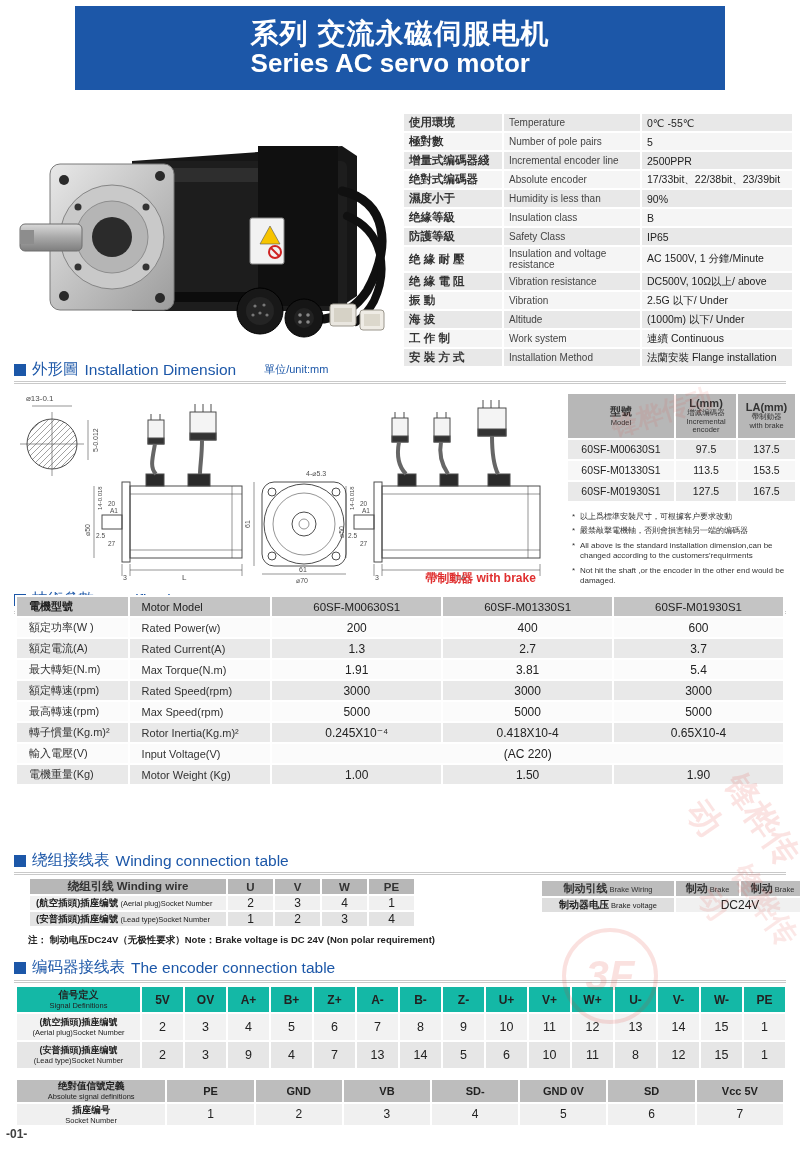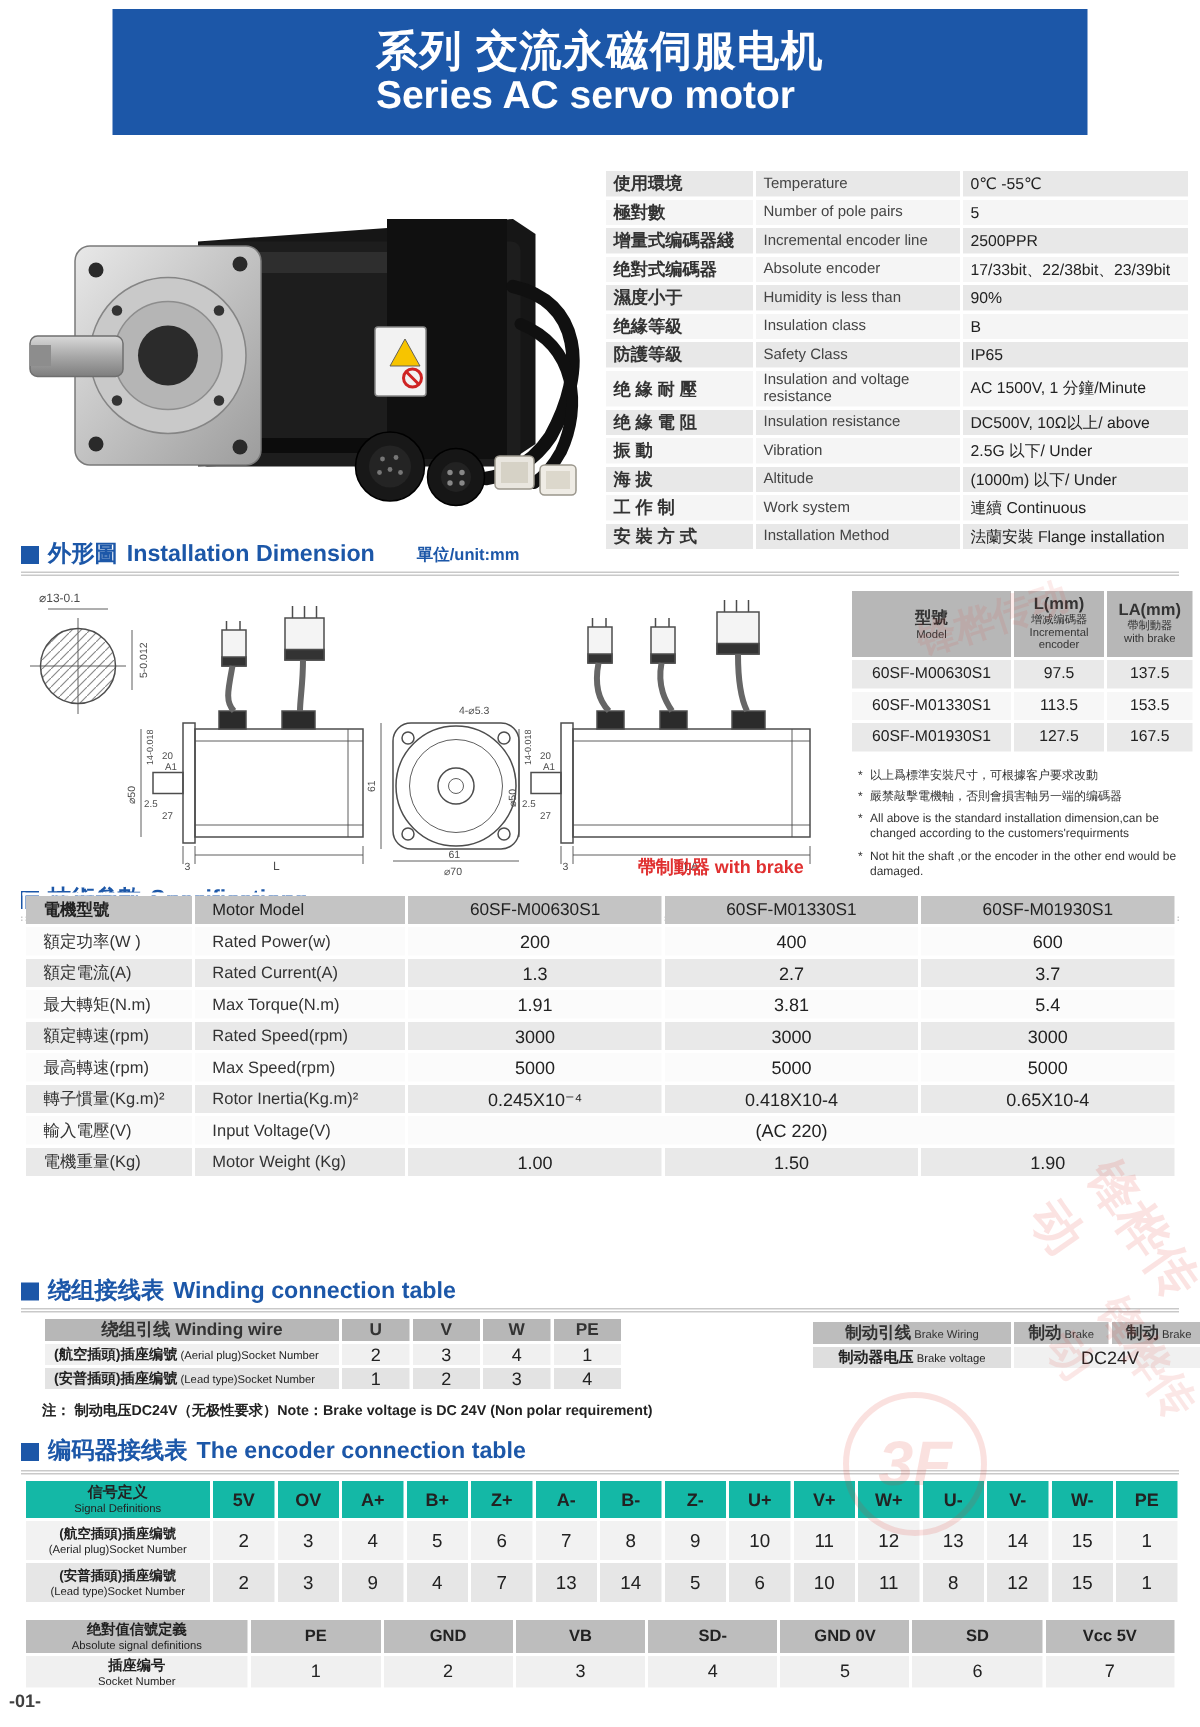--- a/index.html
+++ b/index.html
@@ -26,21 +26,21 @@
   .env { position:absolute; left:402px; top:112px; width:392px; border-top:1px solid #000000; }
   .env td { height:14px; padding:1px 5px; }
   .env td:nth-child(1) { width:100px; font-weight:bold; font-size:11.5px; color:#333; }
   .env td:nth-child(2) { width:138px; font-size:10px; color:#444; }
   .env td:nth-child(3) { font-size:10.5px; color:#222; }
   .env tr:nth-child(odd) td { background:#e8e8e8; }
   .env tr:nth-child(even) td { background:#f5f5f5; }
 
   
   .sec { position:absolute; display:flex; align-items:center; gap:6px; color:#1c57a8;
-         font-weight:bold; font-size:15.5px; }
+         font-weight:normal; font-size:15.5px; }
   .sec .sq { width:12px; height:12px; background:#1c57a8; display:inline-block; }
   .sec .unit { font-size:11px; margin-left:22px; }
   .rule { position:absolute; width:772px; height:3px; border-top:1px solid #c9c9c9; border-bottom:1px solid #c9c9c9; }
 
   
   .model { position:absolute; left:566px; top:392px; width:229px; }
   .model th { background:#b7b7b7; font-size:11px; padding:3px 0; text-align:center; color:#333; }
   .model th .cs { font-size:7.5px; }
   .model th:nth-child(1) { width:108px; }
   .model th:nth-child(2) { width:62px; }
@@ -242,21 +242,21 @@
         <td>Safety Class</td>
         <td>IP65</td>
       </tr>
       <tr>
         <td>绝 緣 耐 壓</td>
         <td>Insulation and voltage resistance</td>
         <td>AC 1500V, 1 分鐘/Minute</td>
       </tr>
       <tr>
         <td>绝 緣 電 阻</td>
-        <td>Insulation resistance</td>
+        <td>Vibration resistance</td>
         <td>DC500V, 10Ω以上/ above</td>
       </tr>
       <tr>
         <td>振    動</td>
         <td>Vibration</td>
         <td>2.5G 以下/ Under</td>
       </tr>
       <tr>
         <td>海    拔</td>
         <td>Altitude</td>

